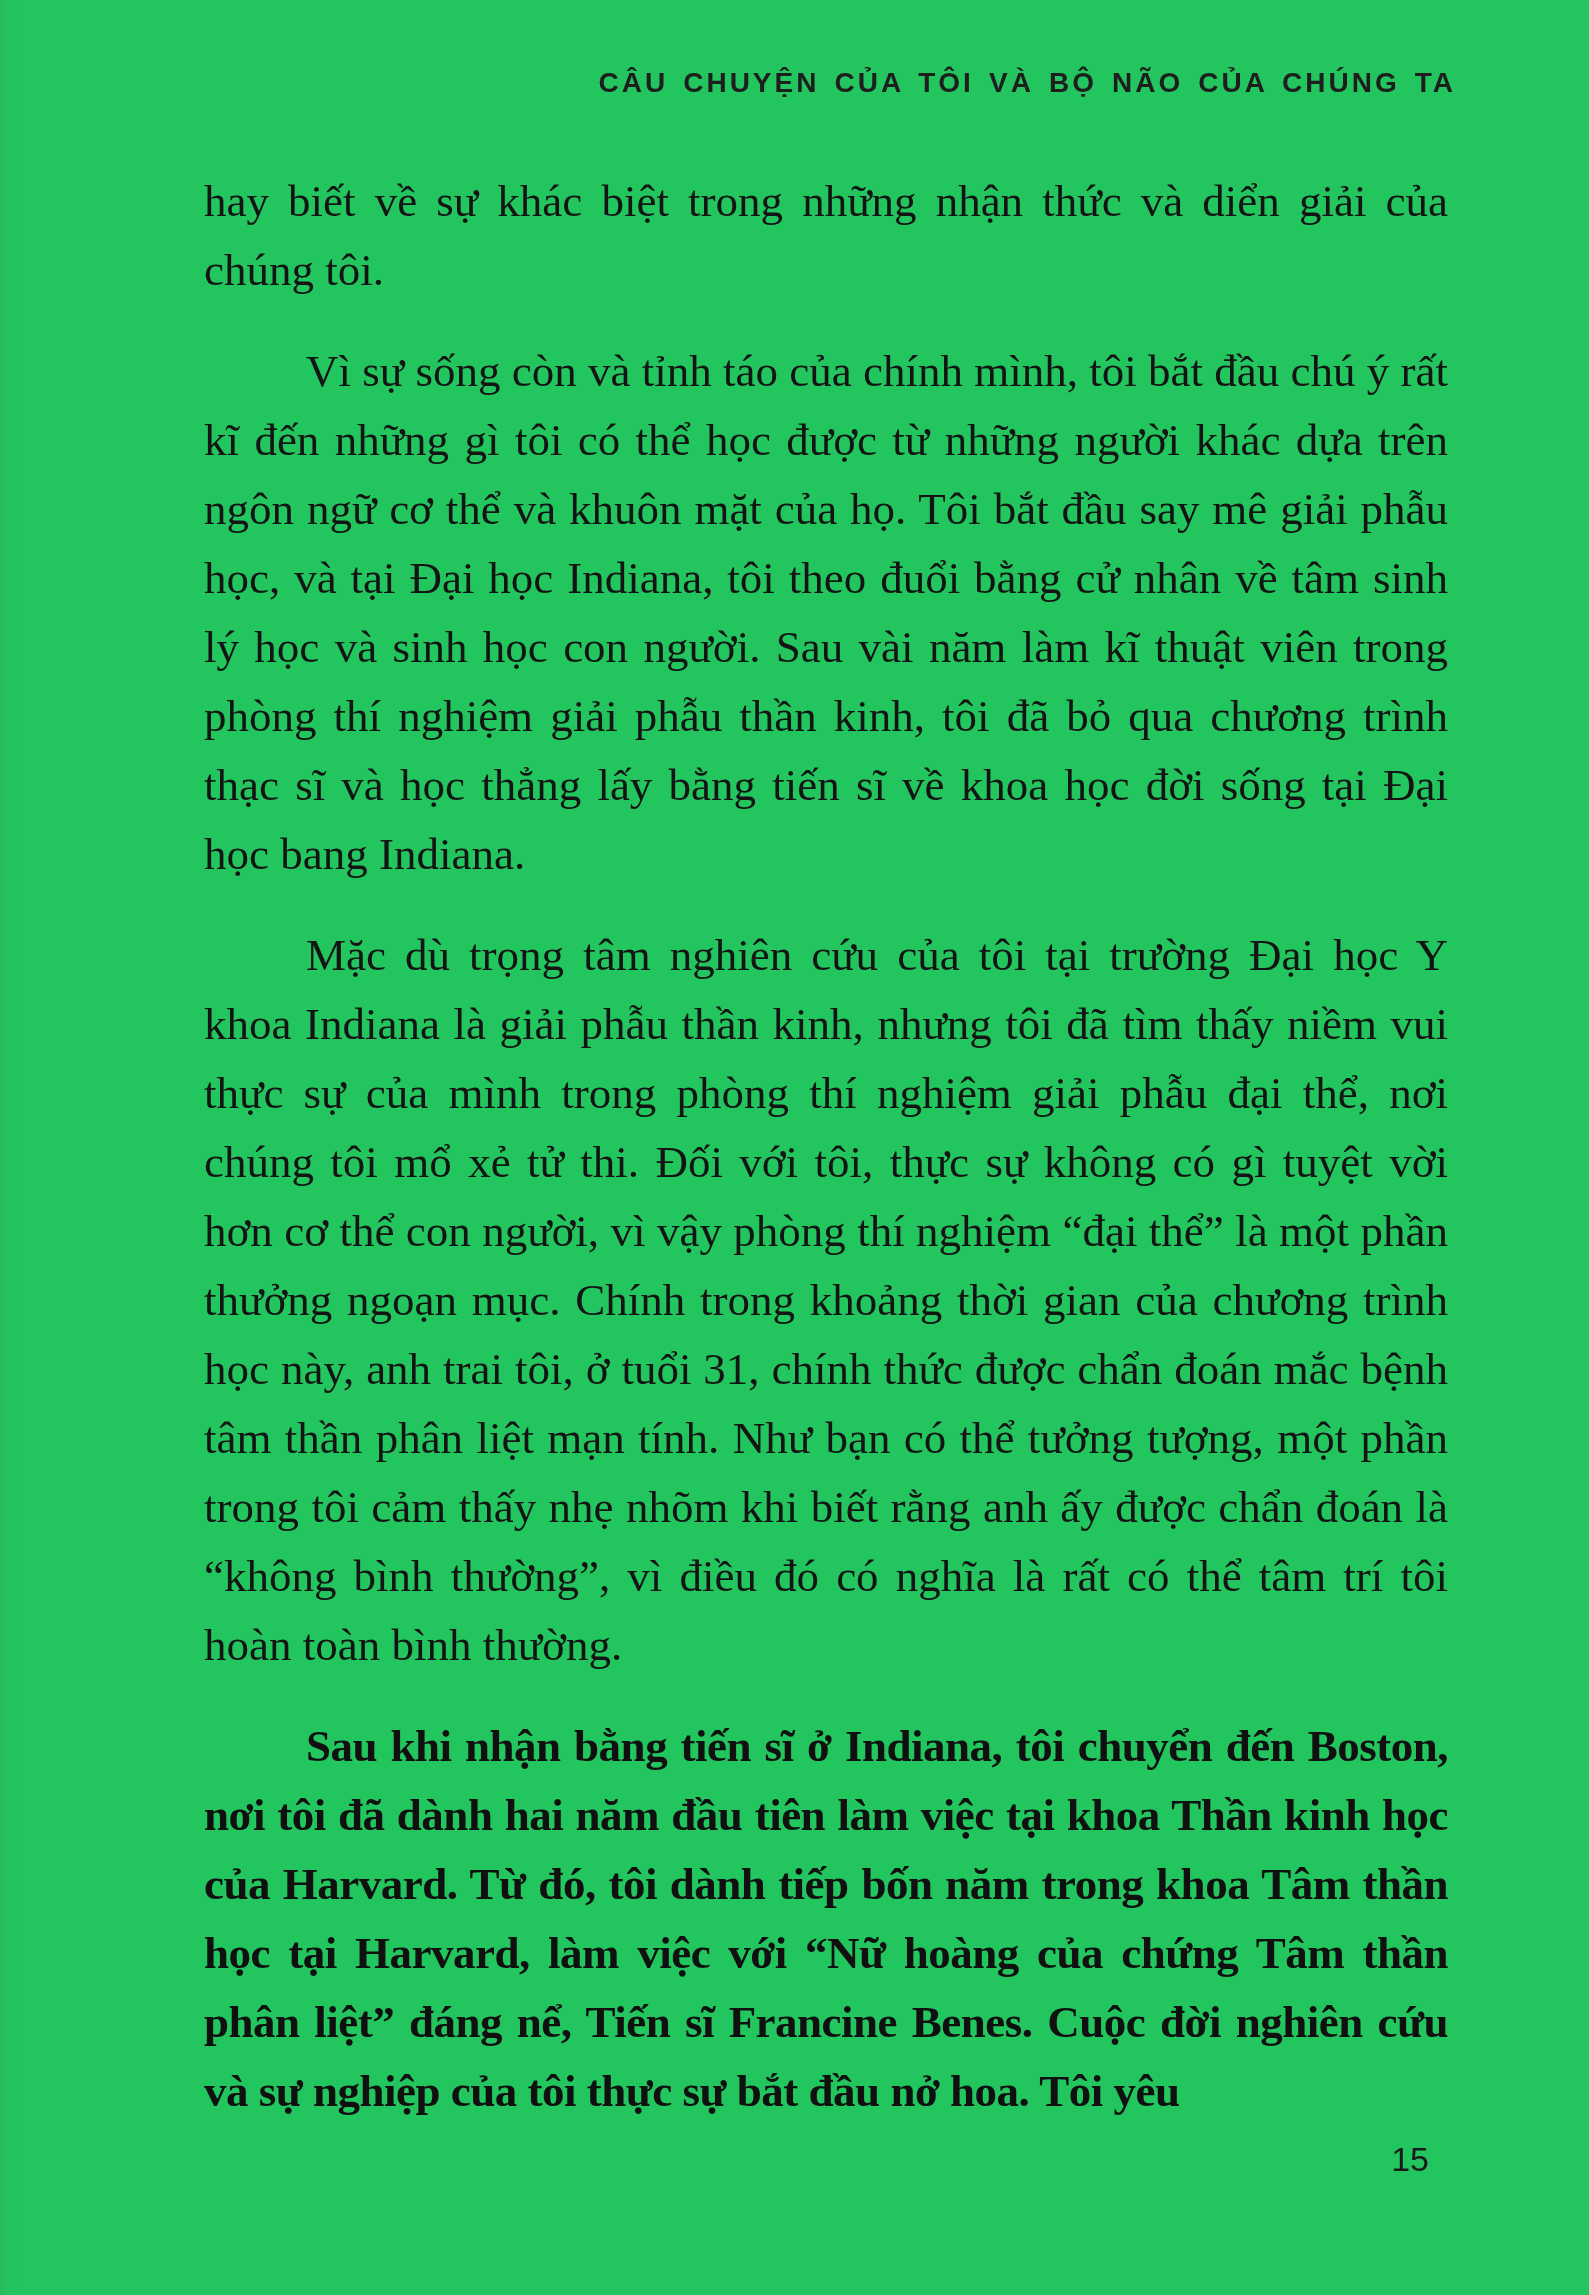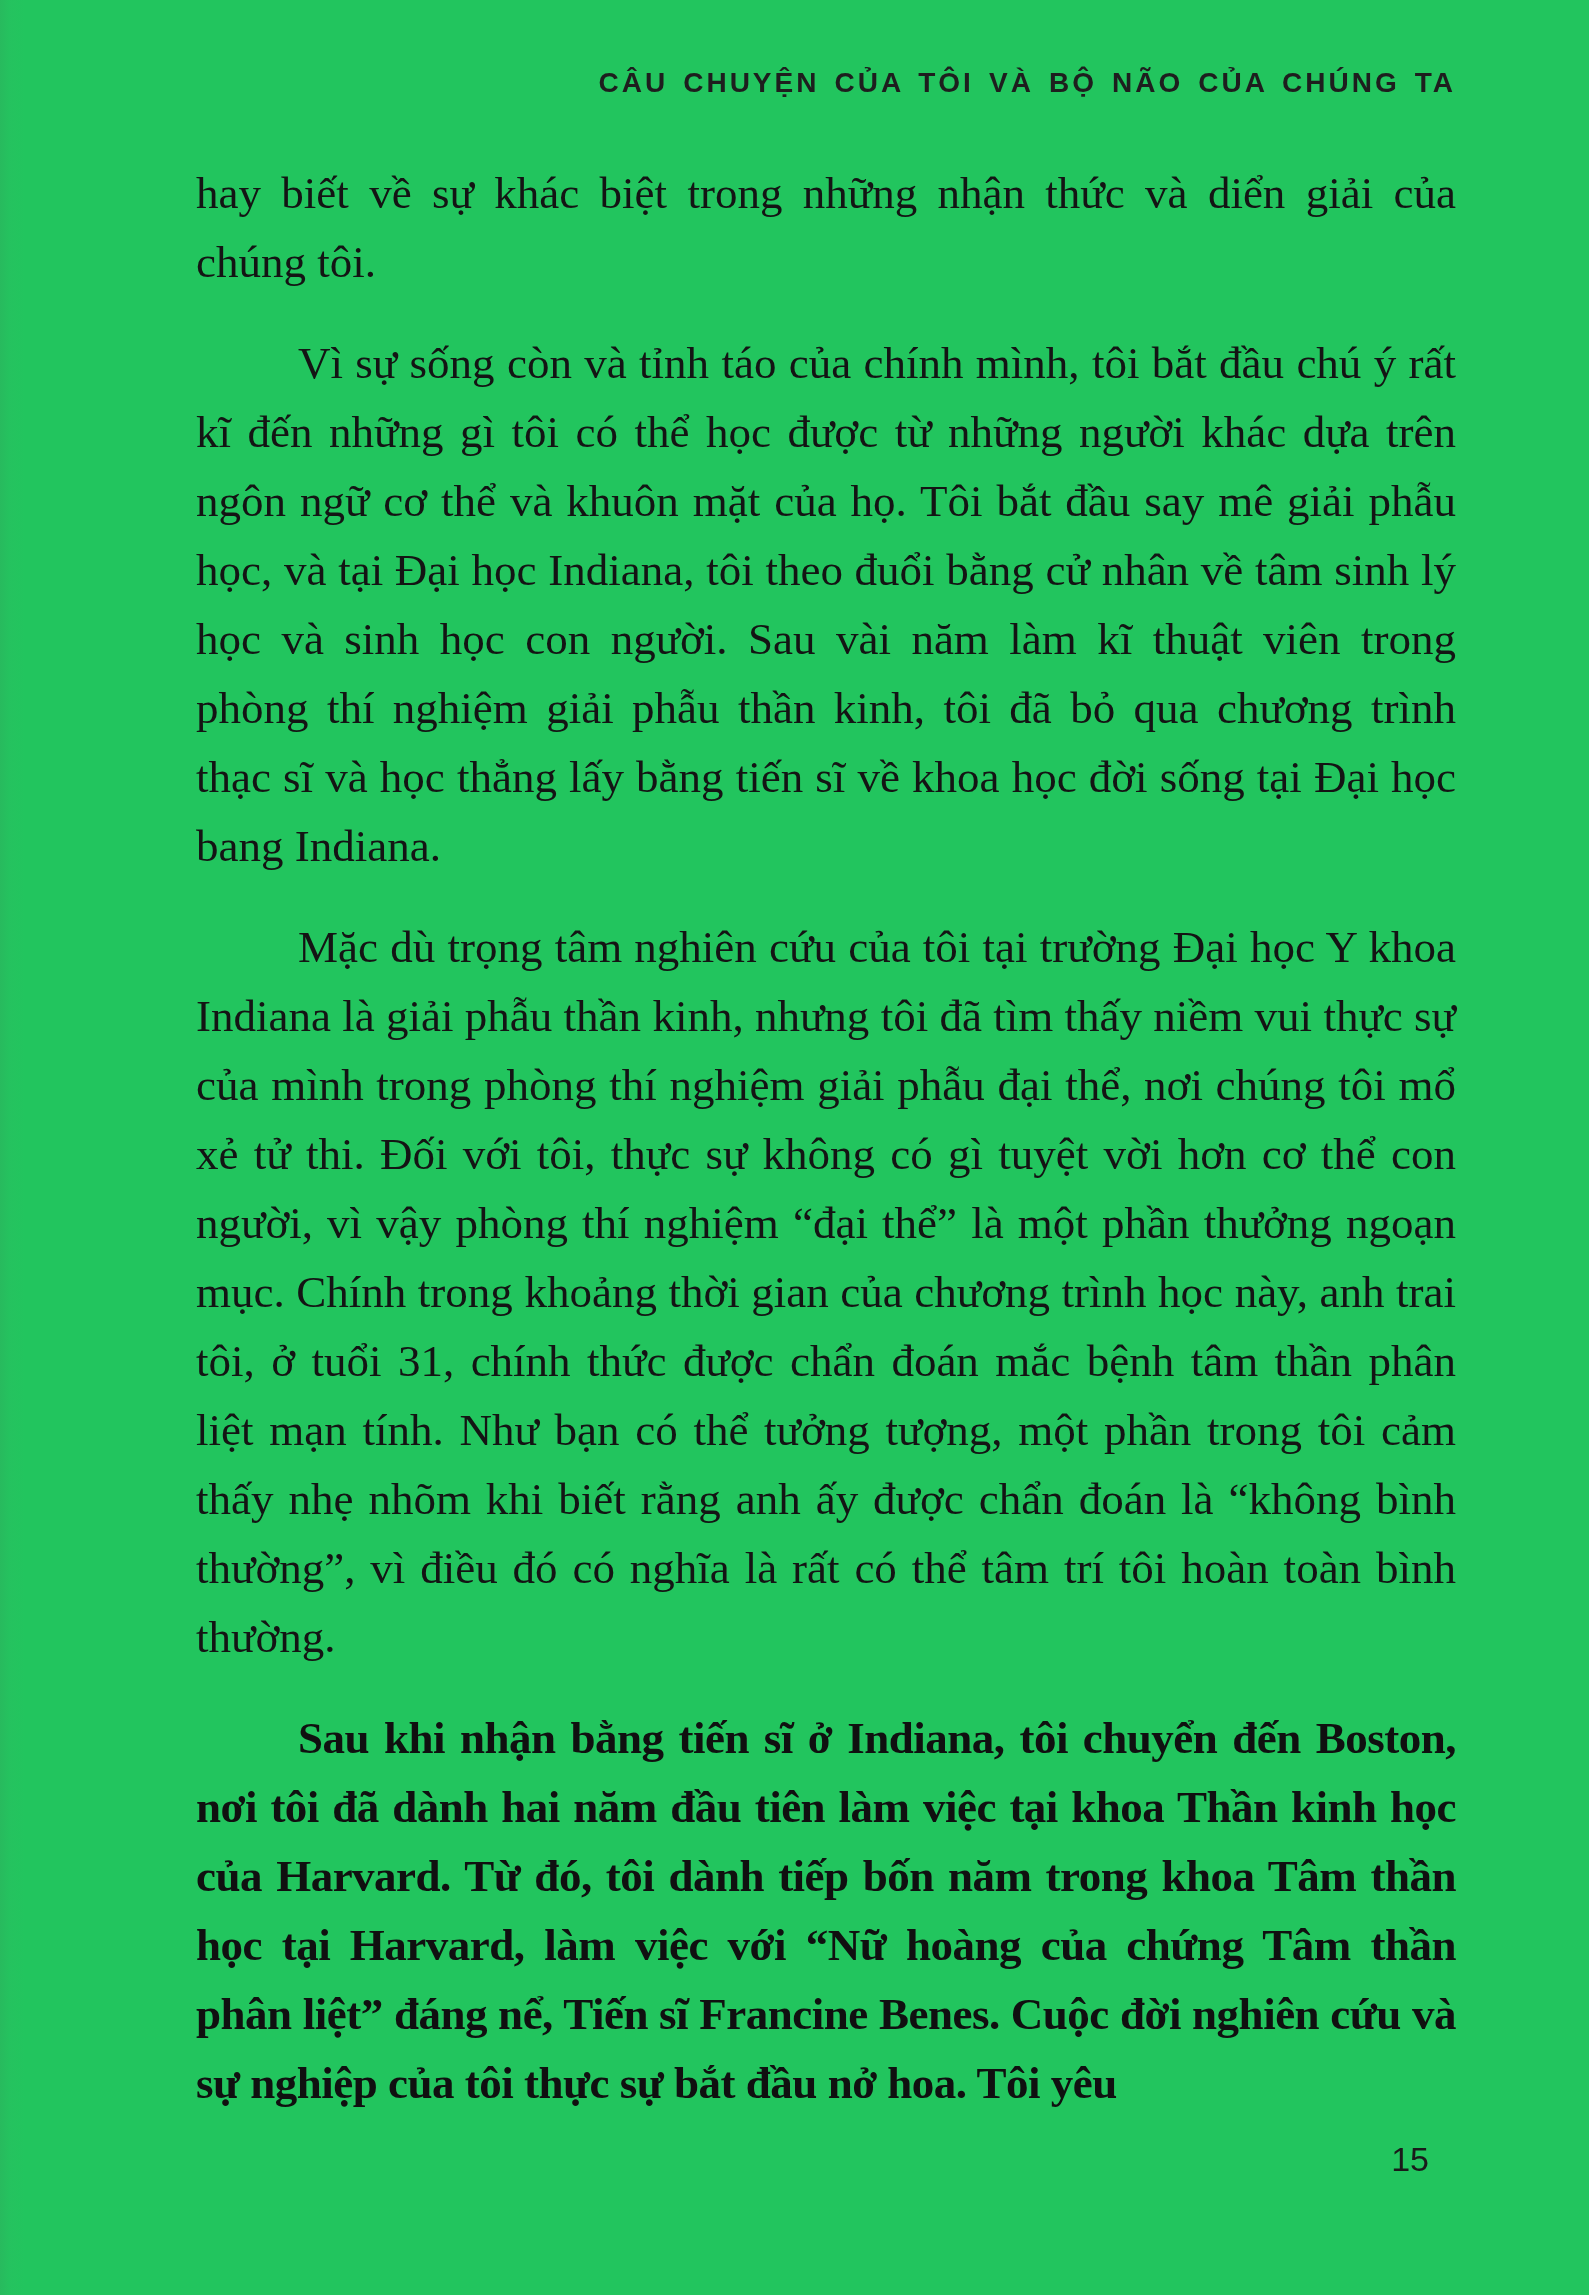--- a/index.html
+++ b/index.html
@@ -42,21 +42,21 @@
   .body-text {
     position: absolute;
     left: 196px;
     top: 159px;
     width: 1260px;
     font-size: 45px;
     line-height: 69px;
     text-align: justify;
   }
   .para {
-    margin: 0;
+    margin: 8px;
   }
   .para + .para {
     margin-top: 32px;
   }
   .para.indent {
     text-indent: 102px;
   }
   .para.heavy {
     font-weight: bold;
     letter-spacing: -0.5px;

